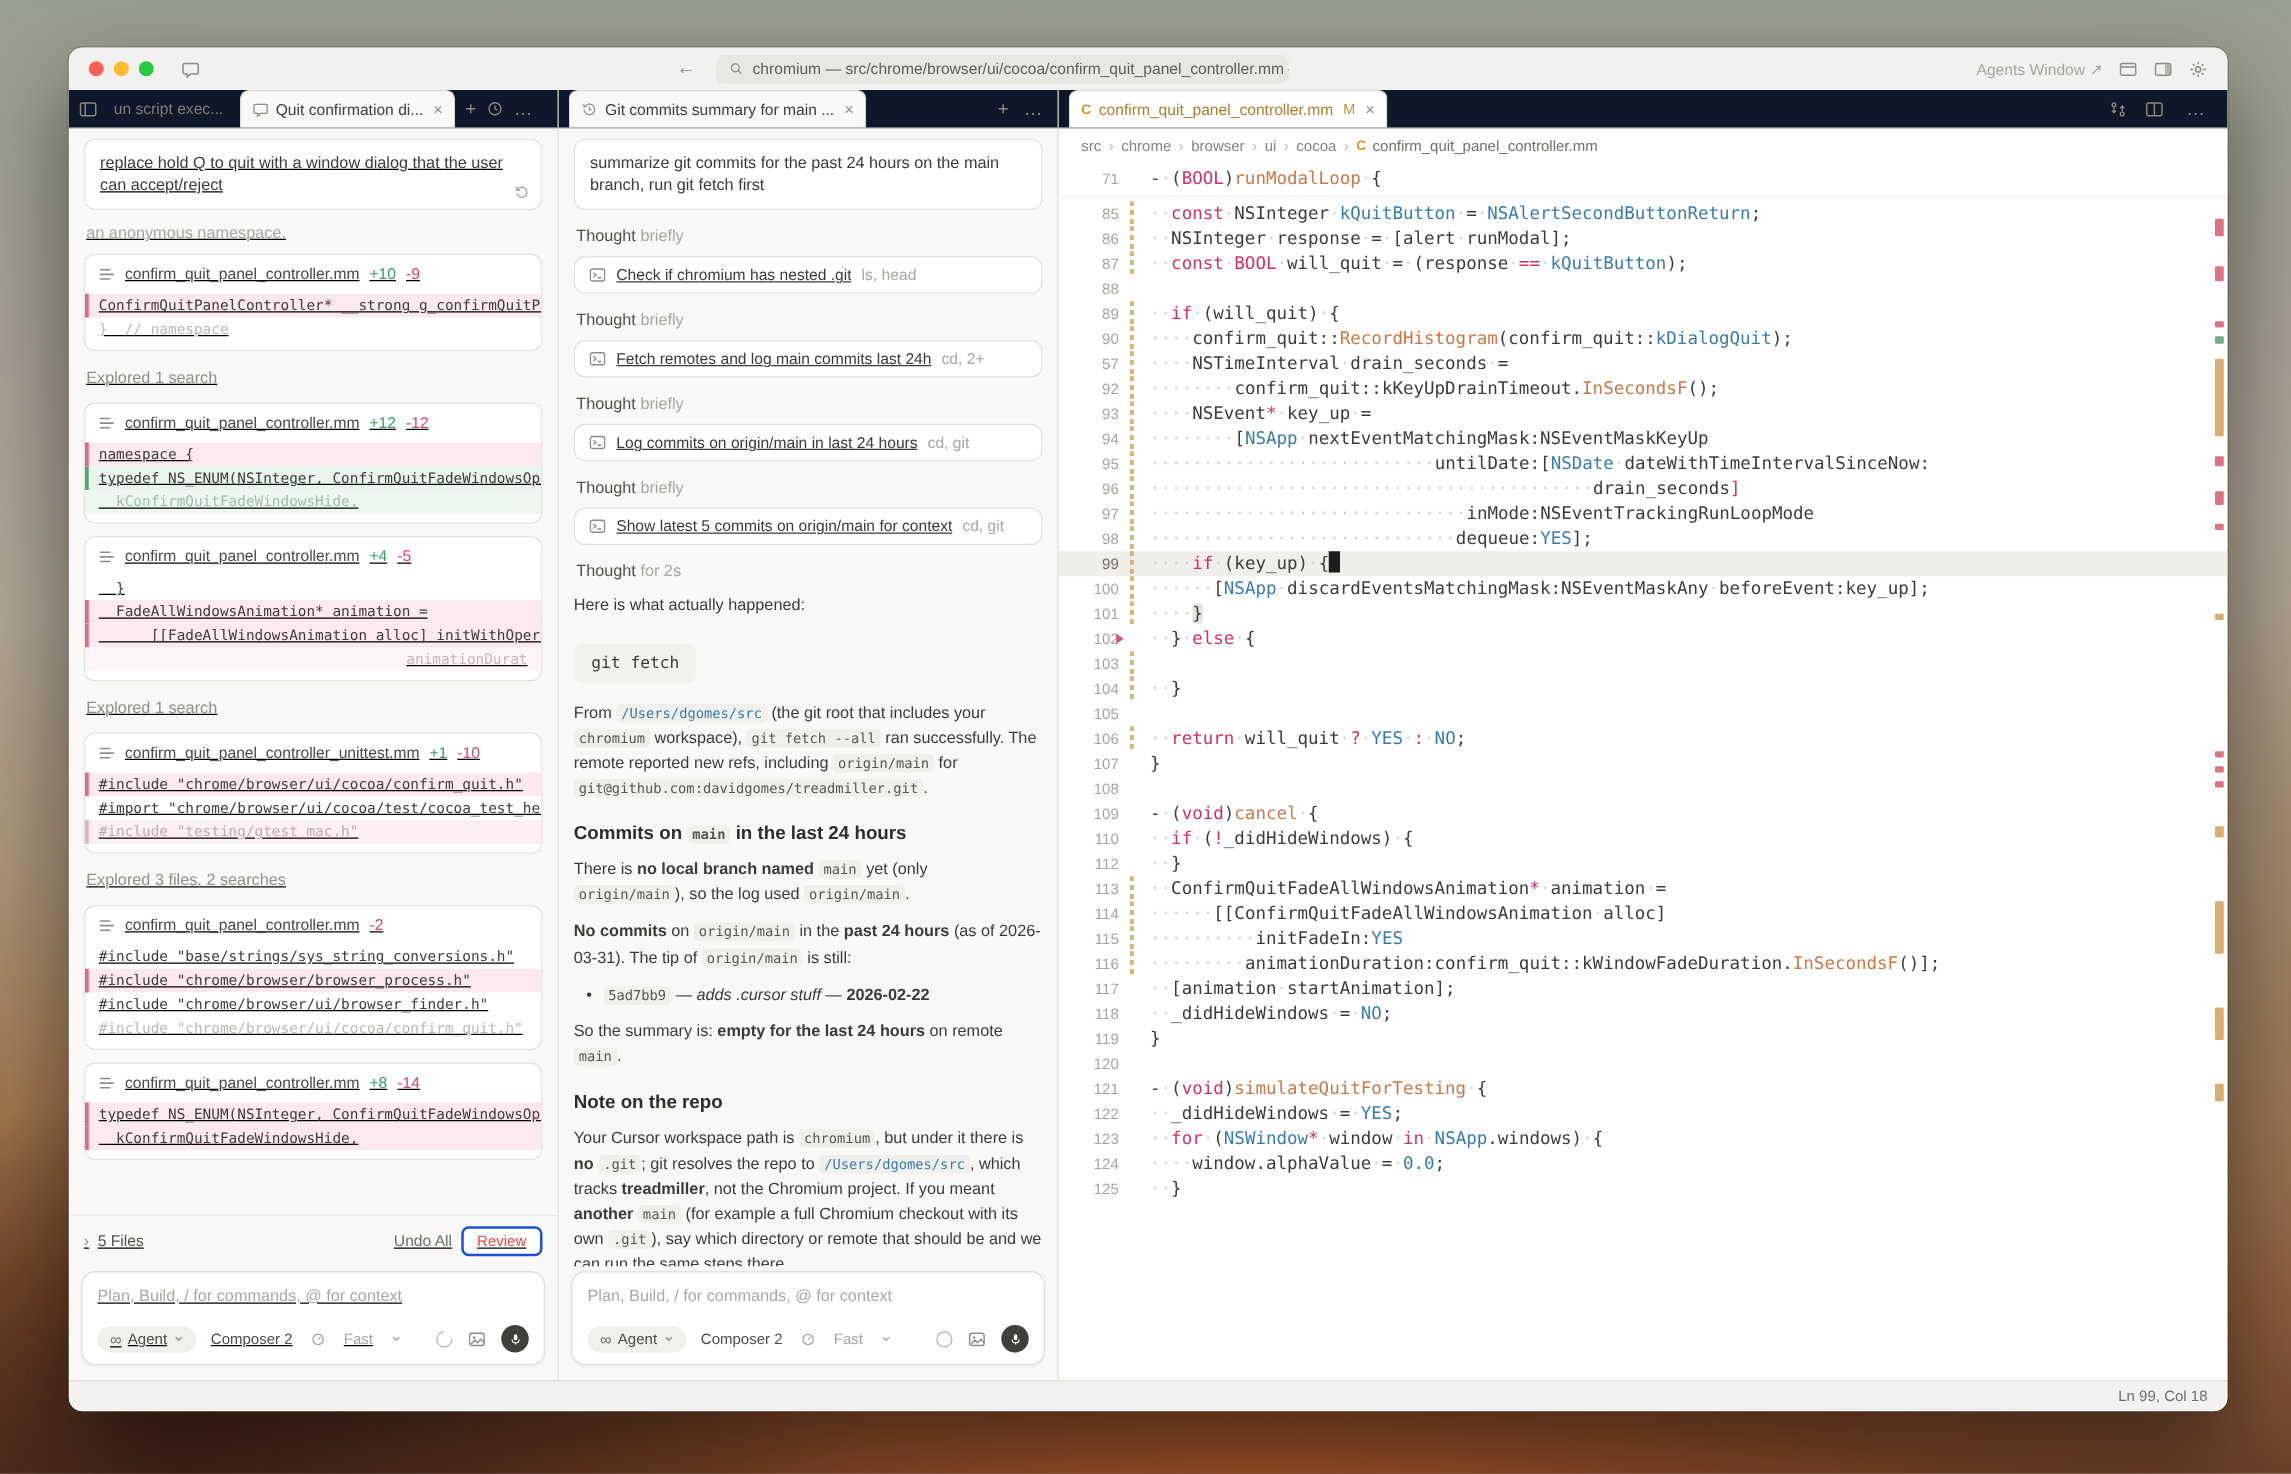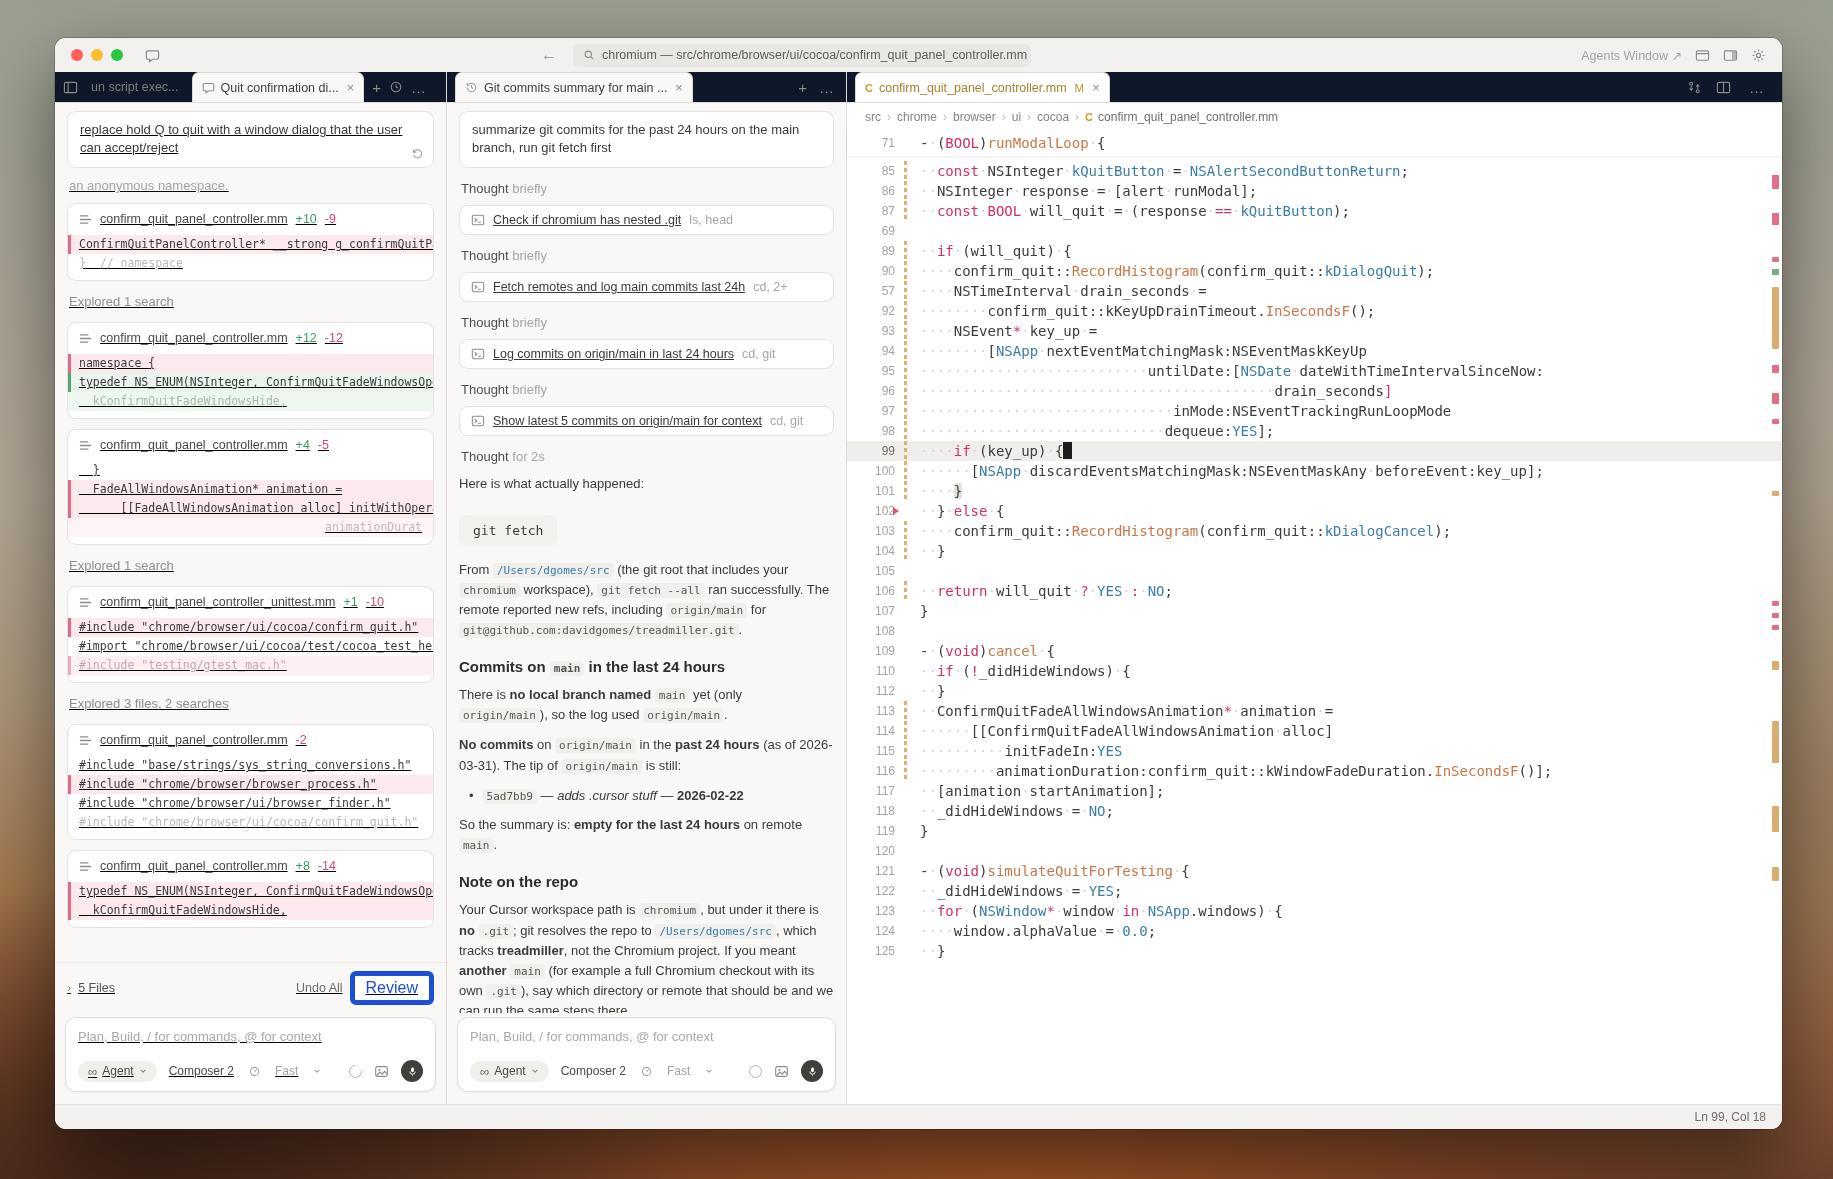--- a/index.html
+++ b/index.html
@@ -60,21 +60,21 @@
   .dc-row.del-fade{background:#fcf0f2;color:#c5a8ae;}
   .dc-row.del-fade::before{content:'';position:absolute;left:0;top:0;bottom:0;width:3px;background:#ecaebb;}
   .dc-row.add{background:#e9f4ec;}
   .dc-row.add::before{content:'';position:absolute;left:0;top:0;bottom:0;width:3px;background:#57a574;}
   .dc-row.add-fade{background:#eef6f0;color:#9fbfa9;}
   .dc-row.fade{color:#bbb9b4;}
   .dc-row.fade-right{text-align:right;color:#cdb3b8;background:#fdf4f5;}
   .pfooter{display:flex;align-items:center;gap:7px;padding:8px 12px;font-size:12.5px;color:#55544f;border-top:1px solid #edebe8;}
   .pfooter .sp{flex:1;}
   .undo-all{color:#6d6c67;}
-  .review-btn{border:5px solid #1d4ed8;background:#fff;border-radius:6px;padding:3px 11px;font-size:16px;color:#1d4ed8;}
+  .review-btn{border:2px solid #1d4ed8;background:#fff;border-radius:6px;padding:3px 11px;font-size:12px;color:#ef4444;}
   .composer{margin:4px 10px 12px;border:1px solid #e0deda;background:#fff;border-radius:11px;padding:10px 12px 9px;
     box-shadow:0 1px 3px rgba(0,0,0,.05);flex:0 0 auto;}
   .composer-input{color:#aaa8a3;font-size:13px;margin:1px 0 16px;}
   .composer-row{display:flex;align-items:center;gap:12px;}
   .agent-pill{display:flex;align-items:center;gap:5px;background:#f1efec;border-radius:20px;padding:3px 10px;font-size:12px;color:#4c4b47;}
   .inf{font-size:13px;color:#6d6c67;}
   .model-sel{display:flex;align-items:center;gap:15px;font-size:12px;color:#4c4b47;}
   .speed{color:#a4a29d;}
   .c-sp{flex:1;}
   .spinner{width:11px;height:11px;border-radius:50%;border:1.6px solid #b3b1ac;border-top-color:transparent;transform:rotate(40deg);}
@@ -519,21 +519,21 @@
               <span class="ln">86</span>
               <span class="gb mod"></span>
               <span class="lc"><span class="wsdot">·</span><span class="wsdot">·</span><span class="tk-t">NSInteger</span><span class="wsdot">·</span><span class="tk-t">response</span><span class="wsdot">·</span><span class="tk-t">=</span><span class="wsdot">·</span><span class="tk-t">[alert</span><span class="wsdot">·</span><span class="tk-t">runModal];</span></span>
             </div>
             <div class="cl">
               <span class="ln">87</span>
               <span class="gb mod"></span>
               <span class="lc"><span class="wsdot">·</span><span class="wsdot">·</span><span class="tk-kw">const</span><span class="wsdot">·</span><span class="tk-kw">BOOL</span><span class="wsdot">·</span><span class="tk-t">will_quit</span><span class="wsdot">·</span><span class="tk-t">=</span><span class="wsdot">·</span><span class="tk-t">(response</span><span class="wsdot">·</span><span class="tk-kw">==</span><span class="wsdot">·</span><span class="tk-bl">kQuitButton</span><span class="tk-t">);</span></span>
             </div>
             <div class="cl">
-              <span class="ln">69</span>
+              <span class="ln">88</span>
               <span class="gb"></span>
               <span class="lc"></span>
             </div>
             <div class="cl">
               <span class="ln">89</span>
               <span class="gb mod"></span>
               <span class="lc"><span class="wsdot">·</span><span class="wsdot">·</span><span class="tk-kw">if</span><span class="wsdot">·</span><span class="tk-t">(will_quit)</span><span class="wsdot">·</span><span class="tk-t">{</span></span>
             </div>
             <div class="cl">
               <span class="ln">90</span>
@@ -598,21 +598,20 @@
             <div class="cl">
               <span class="ln">102</span>
               <span class="gb">
                 <span class="deltri"></span>
               </span>
               <span class="lc"><span class="wsdot">·</span><span class="wsdot">·</span><span class="tk-t">}</span><span class="wsdot">·</span><span class="tk-kw">else</span><span class="wsdot">·</span><span class="tk-t">{</span></span>
             </div>
             <div class="cl">
               <span class="ln">103</span>
               <span class="gb mod"></span>
-              <span class="lc"><span class="wsdot">·</span><span class="wsdot">·</span><span class="wsdot">·</span><span class="wsdot">·</span><span class="tk-t">confirm_quit::</span><span class="tk-fn">RecordHistogram</span><span class="tk-t">(confirm_quit::</span><span class="tk-bl">kDialogCancel</span><span class="tk-t">);</span></span>
             </div>
             <div class="cl">
               <span class="ln">104</span>
               <span class="gb mod"></span>
               <span class="lc"><span class="wsdot">·</span><span class="wsdot">·</span><span class="tk-t">}</span></span>
             </div>
             <div class="cl">
               <span class="ln">105</span>
               <span class="gb"></span>
               <span class="lc"></span>

